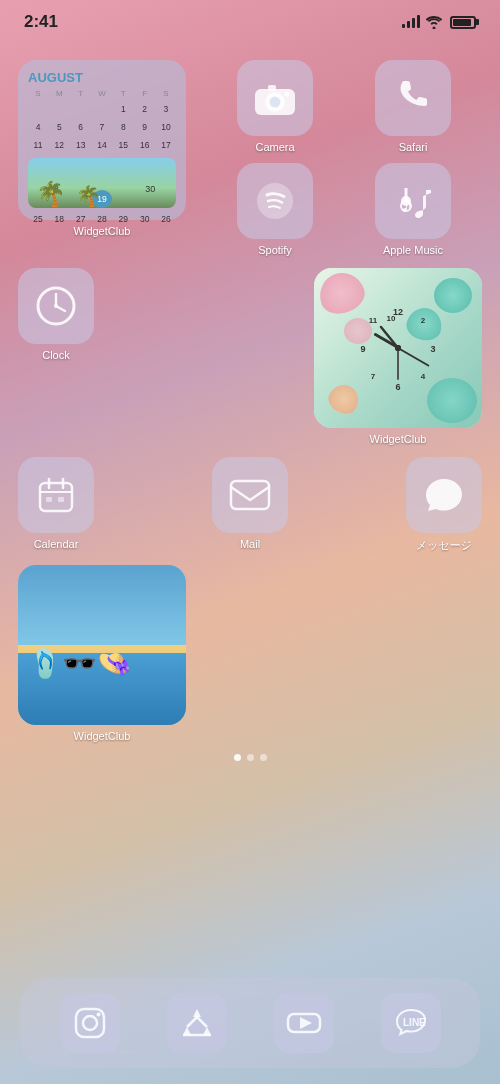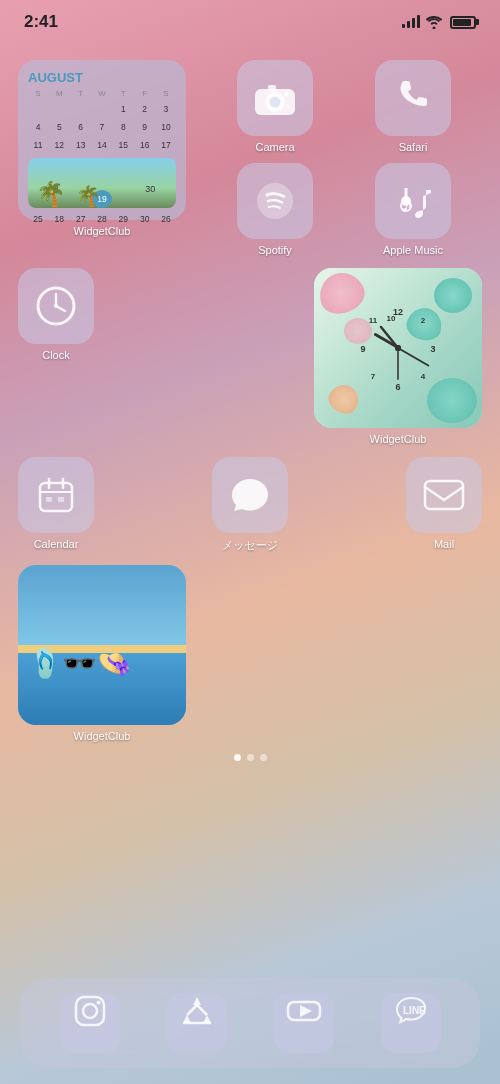--- a/index.html
+++ b/index.html
@@ -349,21 +349,21 @@
       display: flex;
       align-items: center;
       justify-content: space-around;
       padding: 0 16px;
     }
     .dock-icon-img {
       width: 60px;
       height: 60px;
       border-radius: 15px;
       display: flex;
-      align-items: flex-start;
+      align-items: center;
       justify-content: center;
       background: rgba(200, 200, 230, 0.5);
     }
 
     
     svg { display: block; }
 
     
     .shell-pink { background: radial-gradient(circle, #f4b8c8, #e89ab0); }
     .shell-teal { background: radial-gradient(circle, #80d8c8, #50b8a8); }
@@ -588,35 +588,35 @@
           <line x1="27" y1="4" x2="27" y2="13" stroke="rgba(255,255,255,0.88)" stroke-width="2.5" stroke-linecap="round"></line>
           <rect x="10" y="22" width="6" height="5" rx="1" fill="rgba(255,255,255,0.5)"></rect>
           <rect x="22" y="22" width="6" height="5" rx="1" fill="rgba(255,255,255,0.5)"></rect>
         </svg>
       </div>
       <span class="app-label">Calendar</span>
     </div>
 
     <div class="app-icon">
       <div class="app-icon-img">
-        <svg width="42" height="40" viewBox="0 0 42 40" fill="rgba(255,255,255,0.88)">
-          <path d="M21 4C11 4 3 11 3 20c0 4 1.5 7.5 4 10L5 36l8-2c2.5 1 5 1.5 8 1.5 10 0 18-7 18-16S31 4 21 4z"></path>
-        </svg>
-      </div>
-      <span class="app-label">メッセージ</span>
-    </div>
-
-    <div class="app-icon">
-      <div class="app-icon-img">
         <svg width="42" height="32" viewBox="0 0 42 32" fill="none">
           <rect x="2" y="2" width="38" height="28" rx="5" stroke="rgba(255,255,255,0.88)" stroke-width="2.5"></rect>
           <path d="M2 8l19 13L40 8" stroke="rgba(255,255,255,0.88)" stroke-width="2.5" stroke-linecap="round"></path>
         </svg>
       </div>
       <span class="app-label">Mail</span>
+    </div>
+
+    <div class="app-icon">
+      <div class="app-icon-img">
+        <svg width="42" height="40" viewBox="0 0 42 40" fill="rgba(255,255,255,0.88)">
+          <path d="M21 4C11 4 3 11 3 20c0 4 1.5 7.5 4 10L5 36l8-2c2.5 1 5 1.5 8 1.5 10 0 18-7 18-16S31 4 21 4z"></path>
+        </svg>
+      </div>
+      <span class="app-label">メッセージ</span>
     </div>
 
   </div>
 
   <div class="row4">
 
     <div>
       <div class="widget-beach">
         <div class="beach-sky"></div>
         <div class="beach-sand"></div>

